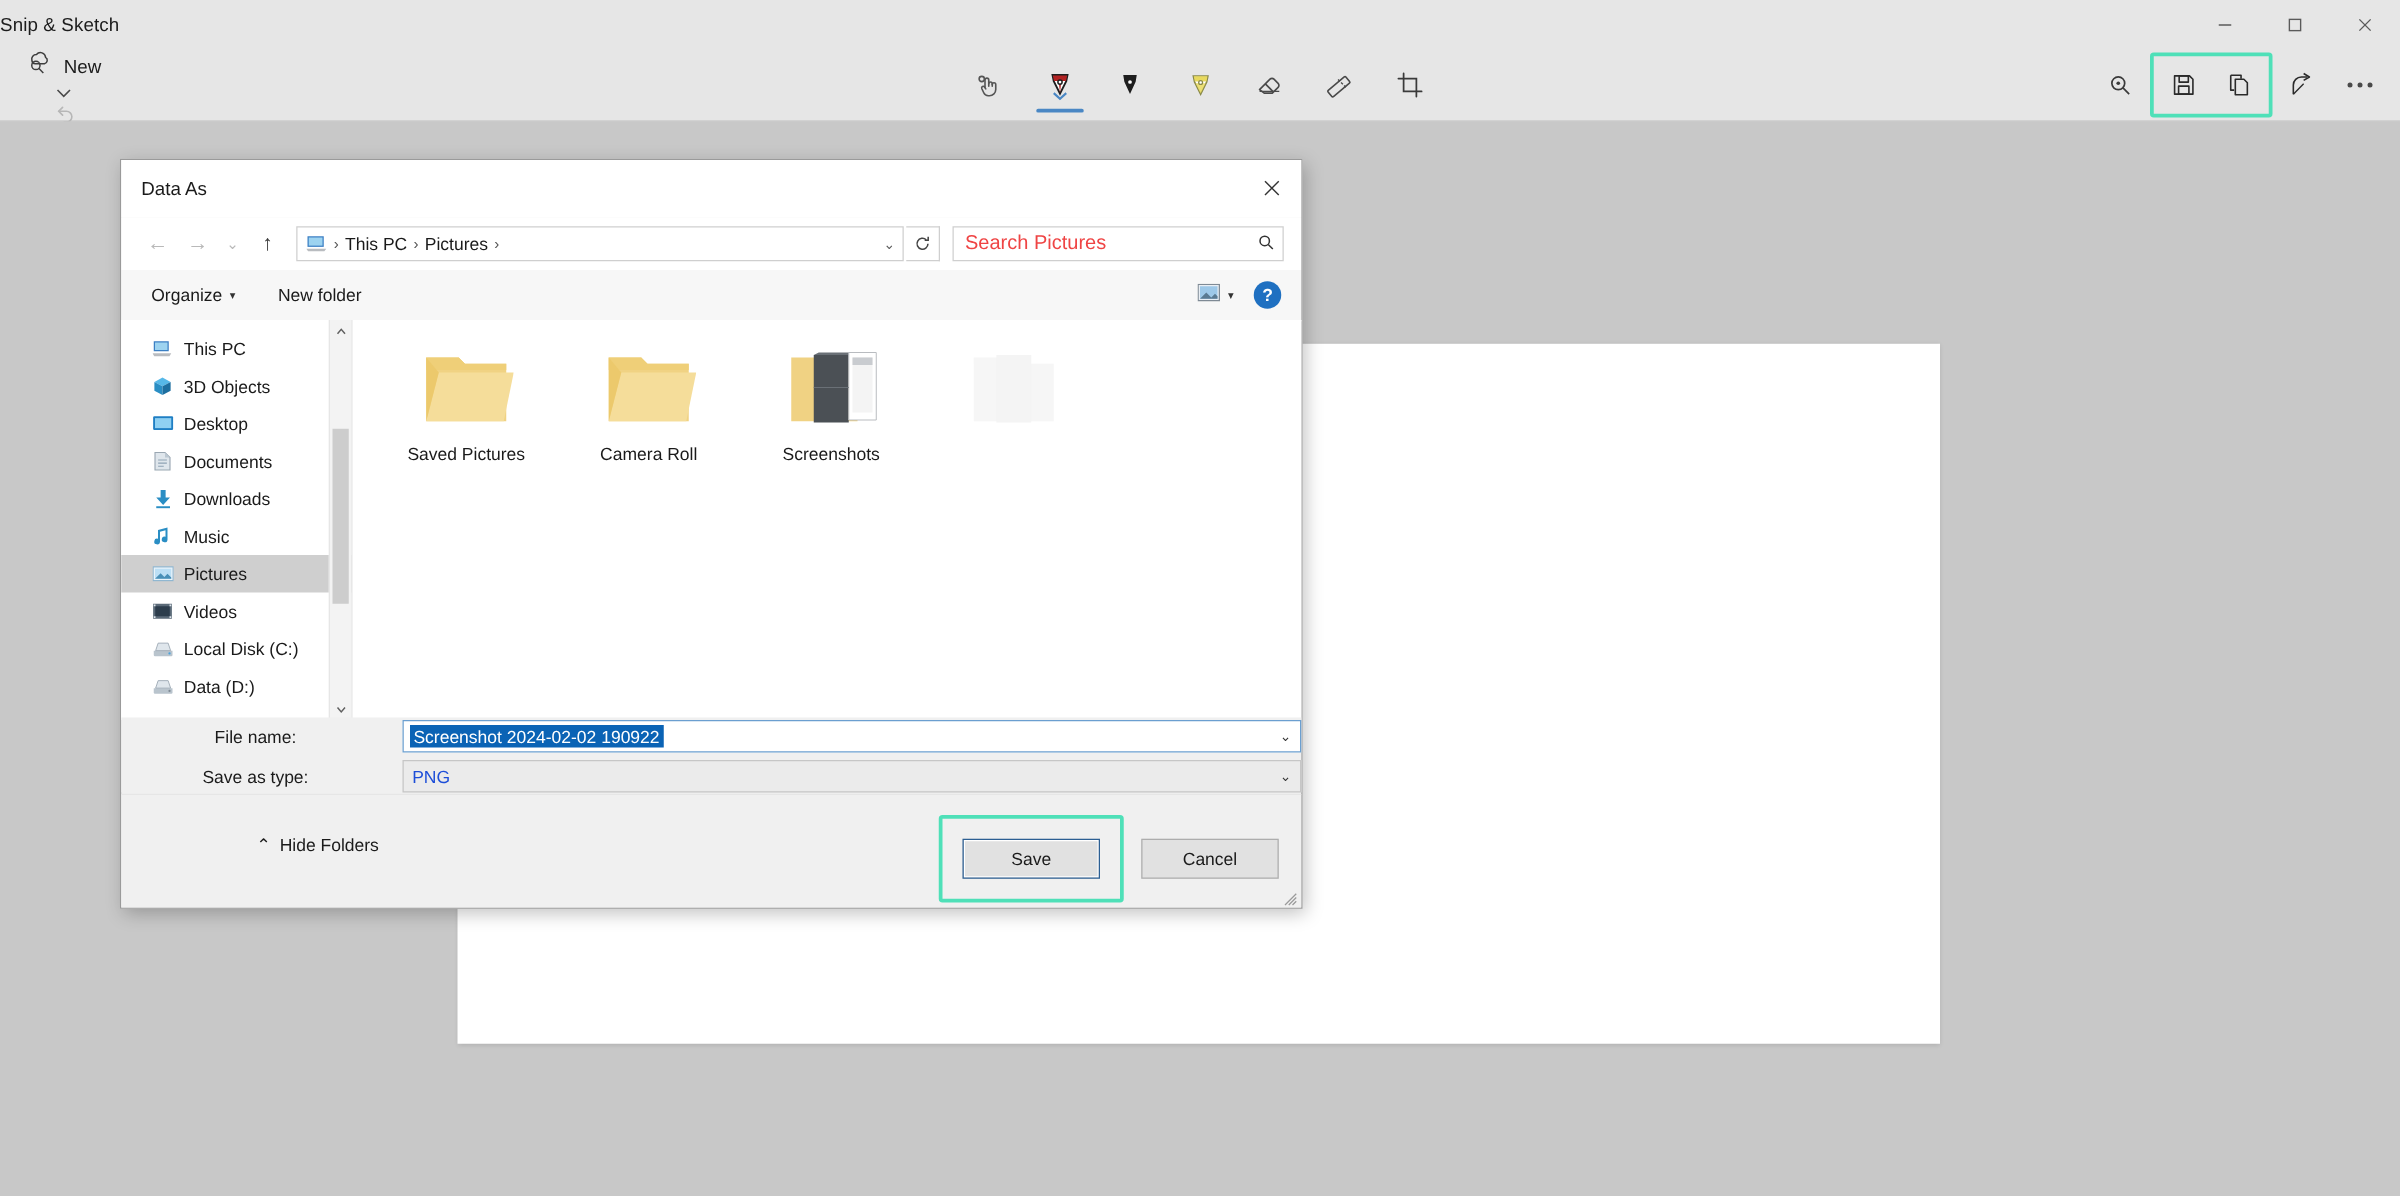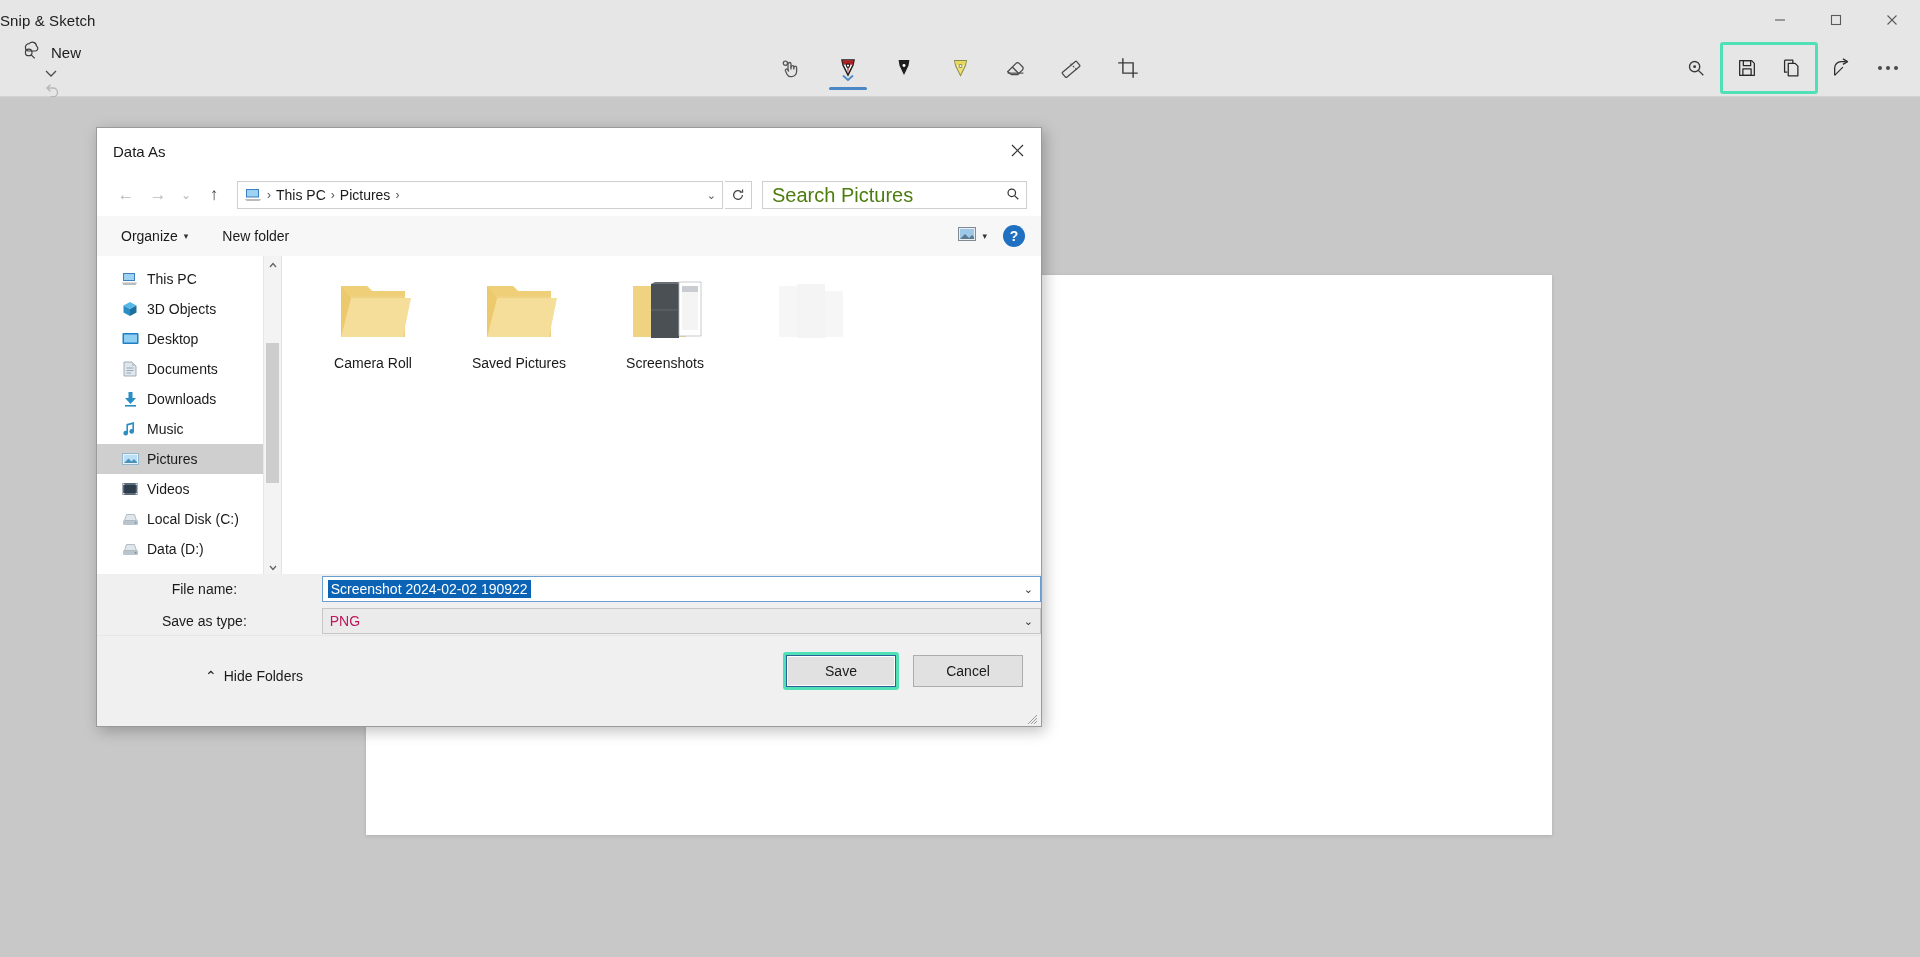--- a/index.html
+++ b/index.html
@@ -177,21 +177,21 @@
   }
   .search-box {
     width: 248px; height: 26px;
     margin-left: 8px;
     border: 1px solid #cfcfcf;
     background: #fff;
     display: flex; align-items: center;
     padding: 0 6px 0 9px;
     position: relative;
   }
-  .search-ph { font-size: 20px; color: #4d7c0f; flex: 1; }
+  .search-ph { font-size: 16px; color: #ef4444; flex: 1; }
   .search-icon { color: #333; }
 
   .dlg-cmdbar {
     height: 40px;
     background: #f7f7f7;
     border-bottom: 1px solid #e2e2e2;
     display: flex; align-items: center;
     padding: 0 16px;
   }
   .cmd-item {
@@ -306,21 +306,21 @@
     margin-left: 5px;
   }
   .field-select {
     width: 775px; height: 24px;
     border: 1px solid #c6c6c6;
     background: #ebebeb;
     display: flex; align-items: center;
     position: relative;
   }
   .field-select .val {
-    font-size: 14px; color: #be185d; margin-left: 7px;
+    font-size: 14px; color: #1d4ed8; margin-left: 7px;
   }
   .caret-down {
     position: absolute; right: 7px;
     font-size: 11px; color: #333;
   }
 
   .dlg-footer {
     position: absolute; left: 0; right: 0; bottom: 0;
     height: 90px;
     background: #f0f0f0;
@@ -343,21 +343,21 @@
     font-size: 14px; color: #1a1a1a;
   }
   .dlg-btn.primary {
     border: 1px solid #2c5f93;
     background: #e1e1e1;
     box-shadow: inset 0 0 0 1px #ffffff;
   }
   .save-wrap {
     border: 3px solid #4fe0b8;
     border-radius: 3px;
-    padding: 0;
+    padding: 16px;
   }
   .resize-grip {
     position: absolute; right: 3px; bottom: 2px;
     width: 12px; height: 12px;
     color: #9a9a9a;
   }
 </style>
 </head>
 <body>
 
@@ -734,33 +734,33 @@
 
         <div class="file-item">
           <span>
             <svg width="76" height="66" viewBox="0 0 76 66">
               <path d="M6 8 h26 l5 5 h33 v46 h-64 z" fill="#f0d283"></path>
               <path d="M6 8 h26 l5 5 h33 v5 h-64 z" fill="#efcf78"></path>
               <path d="M16 20 h60 l-8 39 h-62 z" fill="#f5dd9a"></path>
               <path d="M6 8 v51 l10 -39 z" fill="#ecc96c"></path>
             </svg>
           </span>
-          <span class="file-label">Camera Roll</span>
+          <span class="file-label">Saved Pictures</span>
         </div>
 
         <div class="file-item">
           <span>
             <svg width="76" height="66" viewBox="0 0 76 66">
               <path d="M6 8 h26 l5 5 h33 v46 h-64 z" fill="#f0d283"></path>
               <path d="M6 8 h26 l5 5 h33 v5 h-64 z" fill="#efcf78"></path>
               <path d="M16 20 h60 l-8 39 h-62 z" fill="#f5dd9a"></path>
               <path d="M6 8 v51 l10 -39 z" fill="#ecc96c"></path>
             </svg>
           </span>
-          <span class="file-label">Saved Pictures</span>
+          <span class="file-label">Camera Roll</span>
         </div>
 
         <div class="file-item">
           <span>
             <svg width="76" height="66" viewBox="0 0 76 66">
               <path d="M6 8 h26 l5 5 h22 v46 h-53 z" fill="#f0d283"></path>
               <path d="M24 6 h28 v54 h-28 z" fill="#4b5055"></path>
               <path d="M24 6 l4 -2 h28 l-4 2 z" fill="#6a7076"></path>
               <path d="M52 4 h22 v54 h-22 z" fill="#ffffff" stroke="#b9bcc0" stroke-width="0.8"></path>
               <path d="M55 8 h16 v44 h-16 z" fill="#f4f4f4"></path>

